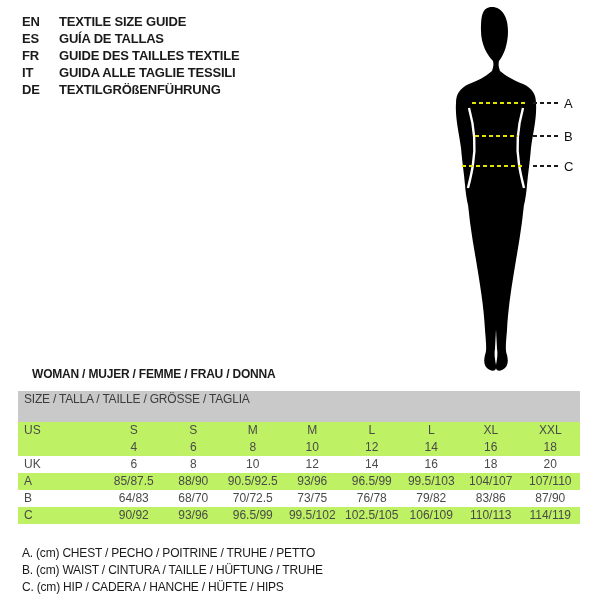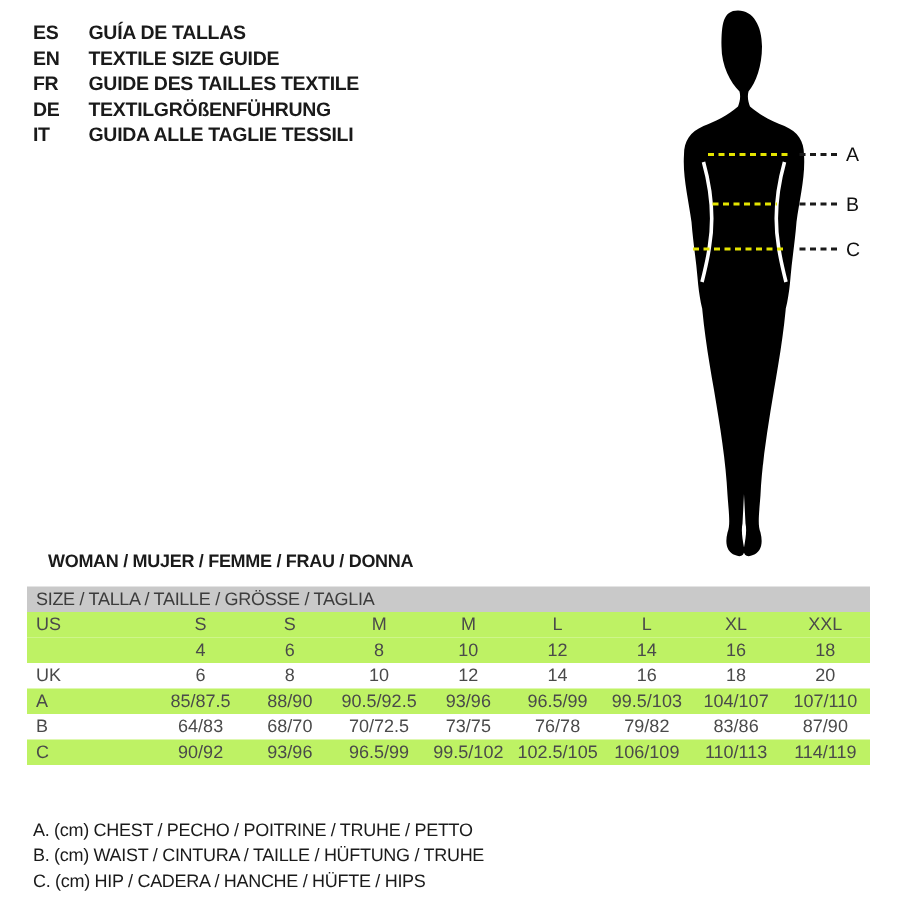--- a/index.html
+++ b/index.html
@@ -11,52 +11,52 @@
   .lang-list{position:absolute;left:22px;top:13px;}
   .lang-row{display:flex;line-height:17px;font-size:13px;font-weight:bold;letter-spacing:-0.2px;}
   .lang-code{width:37px;flex:0 0 37px;}
   
   .figure-wrap{position:absolute;left:430px;top:0;width:170px;height:380px;}
   .figure-wrap svg{display:block;width:170px;height:380px;}
   
   .section-title{position:absolute;left:32px;top:367px;font-size:12px;font-weight:bold;letter-spacing:-0.2px;}
   
   .size-table{position:absolute;left:18px;top:391px;width:562px;font-size:12px;}
-  .size-header{background:#c9c9c9;color:#3c3c3c;height:17px;line-height:17px;padding-left:6px;letter-spacing:-0.2px;}
+  .size-header{background:#c9c9c9;color:#3c3c3c;height:31px;line-height:17px;padding-left:6px;letter-spacing:-0.2px;}
   .size-row{display:flex;height:17px;line-height:17px;color:#4a4a4a;}
   .size-row.shaded{background:#bef264;}
   .row-label{flex:0 0 80px;padding-left:6px;}
   .cell{flex:1 1 0;text-align:center;}
   
   .legend{position:absolute;left:22px;top:545px;}
   .legend-row{font-size:12px;font-weight:normal;line-height:17px;letter-spacing:-0.2px;}
 </style>
 </head>
 <body>
 
 <div class="lang-list">
     <div class="lang-row">
+      <span class="lang-code">EN</span>
+      <span>TEXTILE SIZE GUIDE</span>
+    </div>
+    <div class="lang-row">
       <span class="lang-code">ES</span>
       <span>GUÍA DE TALLAS</span>
-    </div>
-    <div class="lang-row">
-      <span class="lang-code">EN</span>
-      <span>TEXTILE SIZE GUIDE</span>
     </div>
     <div class="lang-row">
       <span class="lang-code">FR</span>
       <span>GUIDE DES TAILLES TEXTILE</span>
     </div>
     <div class="lang-row">
+      <span class="lang-code">IT</span>
+      <span>GUIDA ALLE TAGLIE TESSILI</span>
+    </div>
+    <div class="lang-row">
       <span class="lang-code">DE</span>
       <span>TEXTILGRÖßENFÜHRUNG</span>
-    </div>
-    <div class="lang-row">
-      <span class="lang-code">IT</span>
-      <span>GUIDA ALLE TAGLIE TESSILI</span>
     </div>
   </div>
 
 <div class="figure-wrap">
   <svg viewBox="0 0 170 380" xmlns="http://www.w3.org/2000/svg">
     <path fill="#000000" d="
       M62,7
       C72,7 78,17 78,31
       C78,44 74,55 69,61
       C68,65 69,68 70,71

